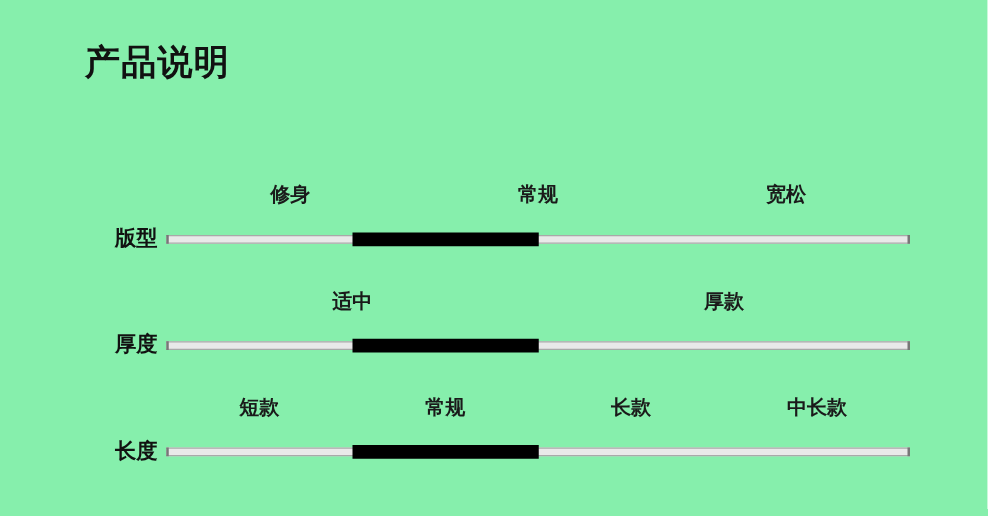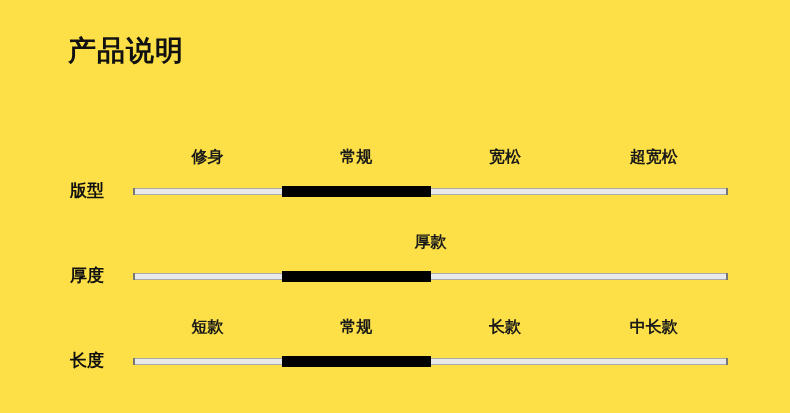--- a/index.html
+++ b/index.html
@@ -9,21 +9,21 @@
     height: 413px;
     background: #ffffff;
     font-family: "Liberation Sans", "DejaVu Sans", sans-serif;
     overflow: hidden;
   }
 
   .page {
     position: relative;
     width: 790px;
     height: 413px;
-    background: #fde047;
+    background: #86efac;
     font-family: Liberation Serif, serif;
   }
 
   
   .page-title {
     position: absolute;
     left: 68px;
     top: 33px;
     font-size: 28px;
     font-weight: 700;
@@ -49,21 +49,21 @@
   .spec-label {
     position: absolute;
     left: 70px;
     top: 38px;
     width: 56px;
     font-size: 17px;
     font-weight: 700;
     color: #111111;
     line-height: 22px;
     white-space: nowrap;
-    text-align: left;
+    text-align: right;
   }
 
   .scale {
     position: absolute;
     left: 133px;
     right: 62px;
     top: 0;
     height: 60px;
   }
 
@@ -128,31 +128,31 @@
 
   <div class="spec-list">
 
     <div class="spec-row">
       <div class="spec-label">版型</div>
       <div class="scale">
         <div class="scale-options">
           <div class="scale-option">修身</div>
           <div class="scale-option">常规</div>
           <div class="scale-option">宽松</div>
-          <div class="scale-option">超宽松</div>
         </div>
         <div class="scale-track"></div>
         <div class="scale-fill" style="left: 25%; width: 25%;"></div>
       </div>
     </div>
 
     <div class="spec-row">
       <div class="spec-label">厚度</div>
       <div class="scale">
         <div class="scale-options">
+          <div class="scale-option">适中</div>
           <div class="scale-option">厚款</div>
         </div>
         <div class="scale-track"></div>
         <div class="scale-fill" style="left: 25%; width: 25%;"></div>
       </div>
     </div>
 
     <div class="spec-row">
       <div class="spec-label">长度</div>
       <div class="scale">

